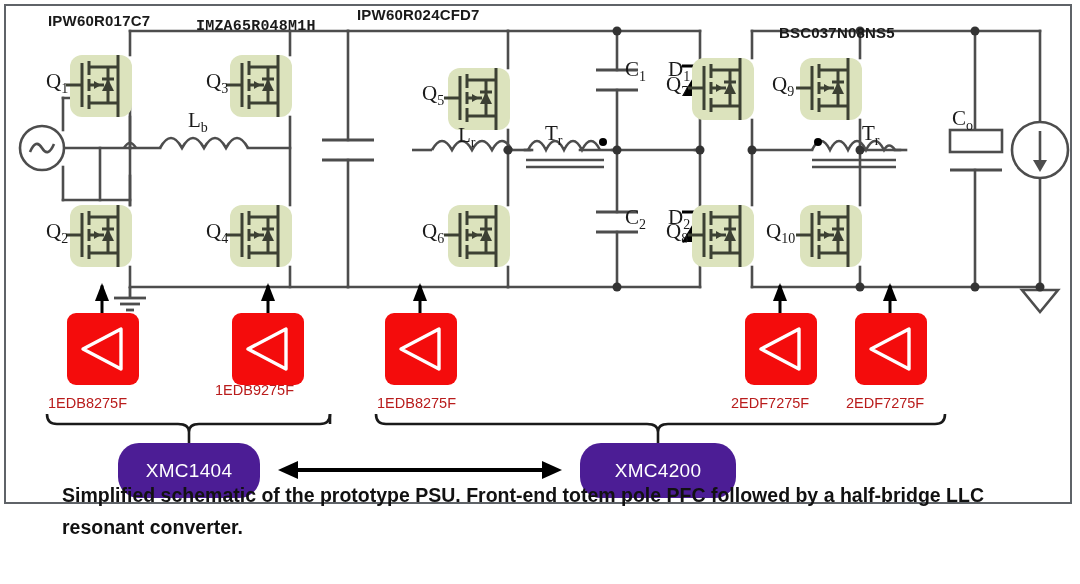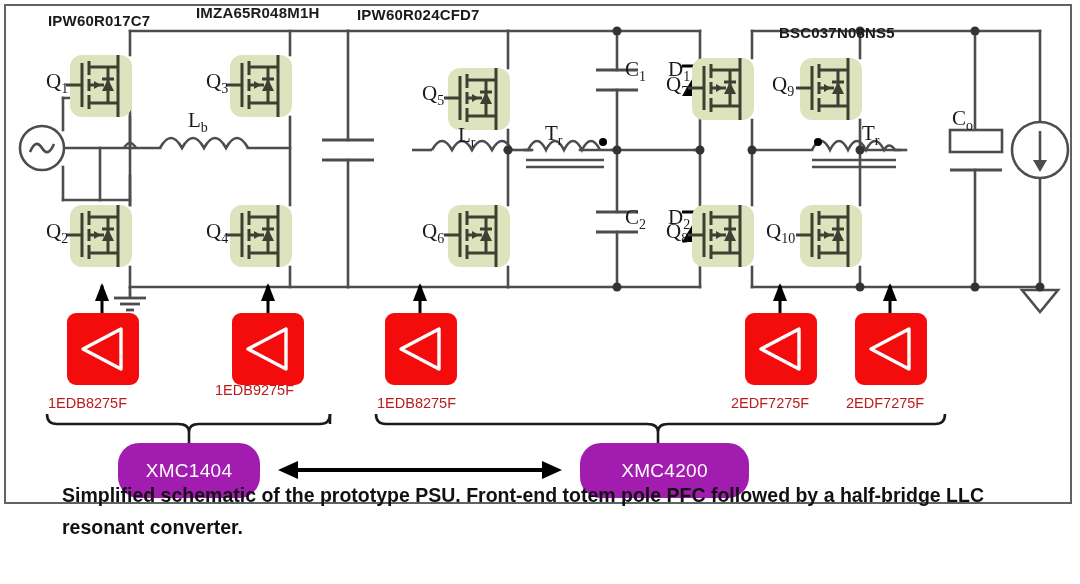--- a/index.html
+++ b/index.html
@@ -1,21 +1,21 @@
 <!DOCTYPE html>
 <html><head>
 <meta charset="utf-8">
 <style>
   html,body{margin:0;padding:0;background:#ffffff;}
   body{width:1080px;height:584px;font-family:"Liberation Sans",sans-serif;}
   #root{position:relative;width:1080px;height:584px;overflow:hidden;background:#fff;}
   .schematic-frame{position:absolute;left:4px;top:4px;width:1068px;height:500px;border:2px solid #5f6368;box-sizing:border-box;background:#fff;}
   .part-label{position:absolute;font-family:"Liberation Sans",sans-serif;font-size:15px;font-weight:600;color:#1a1a1a;white-space:nowrap;letter-spacing:.2px;}
   .drv-label{position:absolute;font-family:"Liberation Sans",sans-serif;font-size:14.5px;font-weight:400;color:#b91c1c;white-space:nowrap;}
-  .mcu-box{position:absolute;background:#a21caf;border-radius:21px;display:flex;align-items:center;justify-content:center;}
+  .mcu-box{position:absolute;background:#4c1d95;border-radius:21px;display:flex;align-items:center;justify-content:center;}
   .mcu-box span{color:#ffffff;font-family:"Liberation Sans",sans-serif;font-size:19px;font-weight:400;letter-spacing:.3px;}
   .drv-box{position:absolute;background:#f40c0c;border-radius:9px;}
   .drv-box svg{display:block;}
   .caption{position:absolute;left:62px;top:480px;width:960px;font-family:"Liberation Sans",sans-serif;font-size:19.5px;font-weight:bold;color:#111;line-height:1.62;}
   svg.wires{position:absolute;left:0;top:0;width:1068px;height:500px;overflow:visible;}
 </style>
 </head>
 <body>
 
 <div id="root">
@@ -318,21 +318,21 @@
       <text x="862" y="140">T<tspan font-size="14" dy="5">r</tspan></text>
       <text x="625" y="76">C<tspan font-size="14" dy="5">1</tspan></text>
       <text x="625" y="224">C<tspan font-size="14" dy="5">2</tspan></text>
       <text x="668" y="76">D<tspan font-size="14" dy="5">1</tspan></text>
       <text x="668" y="224">D<tspan font-size="14" dy="5">2</tspan></text>
       <text x="952" y="125">C<tspan font-size="14" dy="5">o</tspan></text>
     </g>
   </svg>
 
   <div class="part-label" style="left:48px;top:12px;">IPW60R017C7</div>
-  <div class="part-label" style="left:196px;top:4px;">IMZA65R048M1H</div>
+  <div class="part-label" style="left:196px;top:18px;font-family:Liberation Mono, monospace;">IMZA65R048M1H</div>
   <div class="part-label" style="left:357px;top:6px;text-align:right;">IPW60R024CFD7</div>
   <div class="part-label" style="left:779px;top:24px;">BSC037N08NS5</div>
 
   <div class="drv-box" style="left:67px;top:313px;width:72px;height:72px;">
     <svg width="72" height="72" viewBox="0 0 72 72">
       <path d="M 54 16 L 54 56 L 16 36 Z" fill="none" stroke="#ffffff" stroke-width="3.4" stroke-linejoin="round"></path>
     </svg>
   </div>
   <div class="drv-box" style="left:232px;top:313px;width:72px;height:72px;">
     <svg width="72" height="72" viewBox="0 0 72 72">
@@ -357,19 +357,19 @@
 
   <div class="drv-label" style="left:48px;top:395px;">1EDB8275F</div>
   <div class="drv-label" style="left:215px;top:382px;">1EDB9275F</div>
   <div class="drv-label" style="left:377px;top:395px;">1EDB8275F</div>
   <div class="drv-label" style="left:731px;top:395px;">2EDF7275F</div>
   <div class="drv-label" style="left:846px;top:395px;">2EDF7275F</div>
 
   <div class="mcu-box" style="left:118px;top:443px;width:142px;height:55px;">
     <span>XMC1404</span>
   </div>
-  <div class="mcu-box" style="left:580px;top:443px;width:169px;height:55px;">
+  <div class="mcu-box" style="left:580px;top:443px;width:156px;height:55px;">
     <span>XMC4200</span>
   </div>
 
   <div class="caption">Simplified schematic of the prototype PSU. Front-end totem pole PFC followed by a half-bridge LLC resonant converter.</div>
 
 </div>
 
 </body></html>

